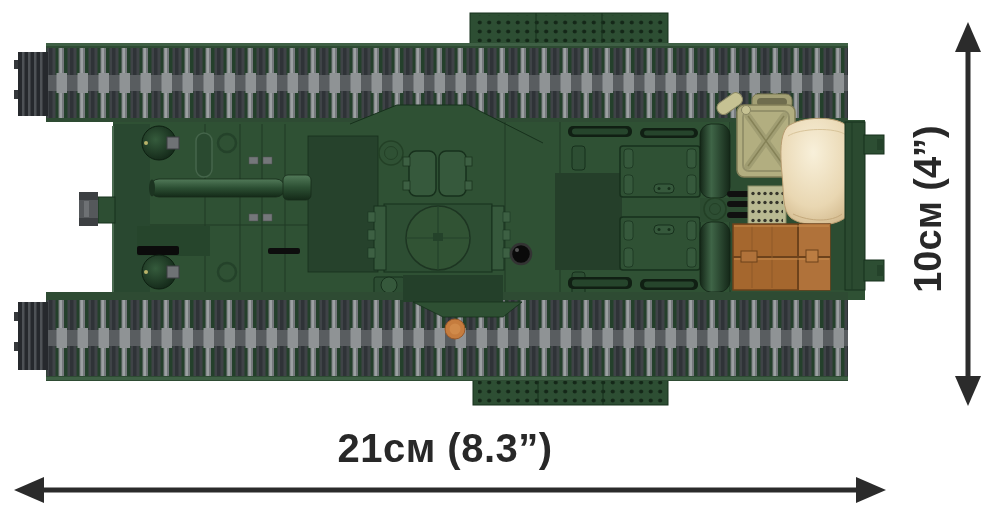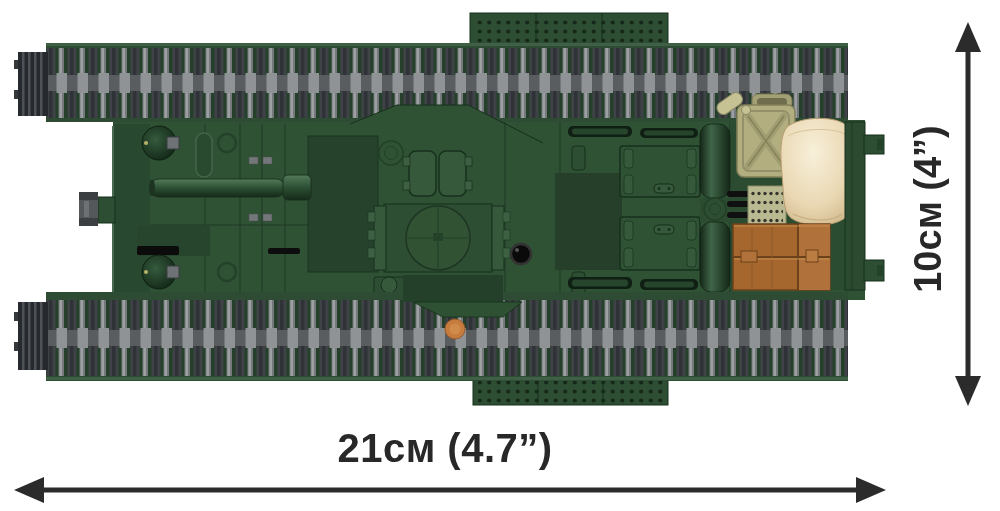--- a/index.html
+++ b/index.html
@@ -300,15 +300,15 @@
     <polygon points="14,490 44,477 44,503" fill="#2b2b2b"></polygon>
     <polygon points="886,490 856,477 856,503" fill="#2b2b2b"></polygon>
   </g>
   <g>
     <line x1="968" y1="48" x2="968" y2="380" stroke="#2b2b2b" stroke-width="5"></line>
     <polygon points="968,22 955,52 981,52" fill="#2b2b2b"></polygon>
     <polygon points="968,406 955,376 981,376" fill="#2b2b2b"></polygon>
   </g>
 </svg>
 
-  <div class="dim-label w-label">21см (4.7”)</div>
+  <div class="dim-label w-label">21см (8.3”)</div>
   <div class="dim-label h-label">10см (4”)</div>
 </div>
 
 </body></html>

